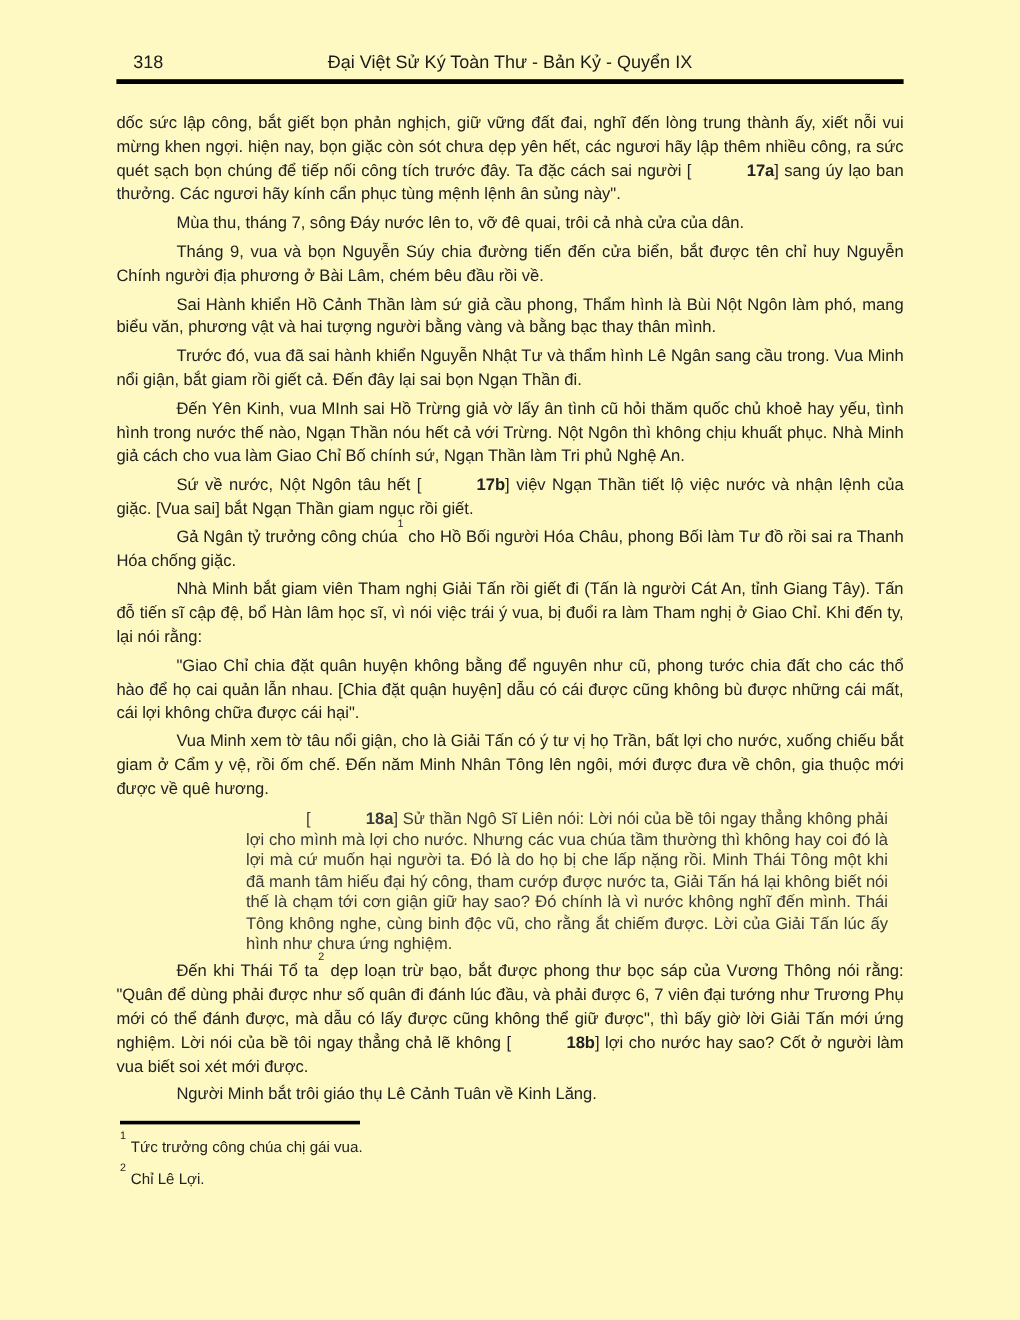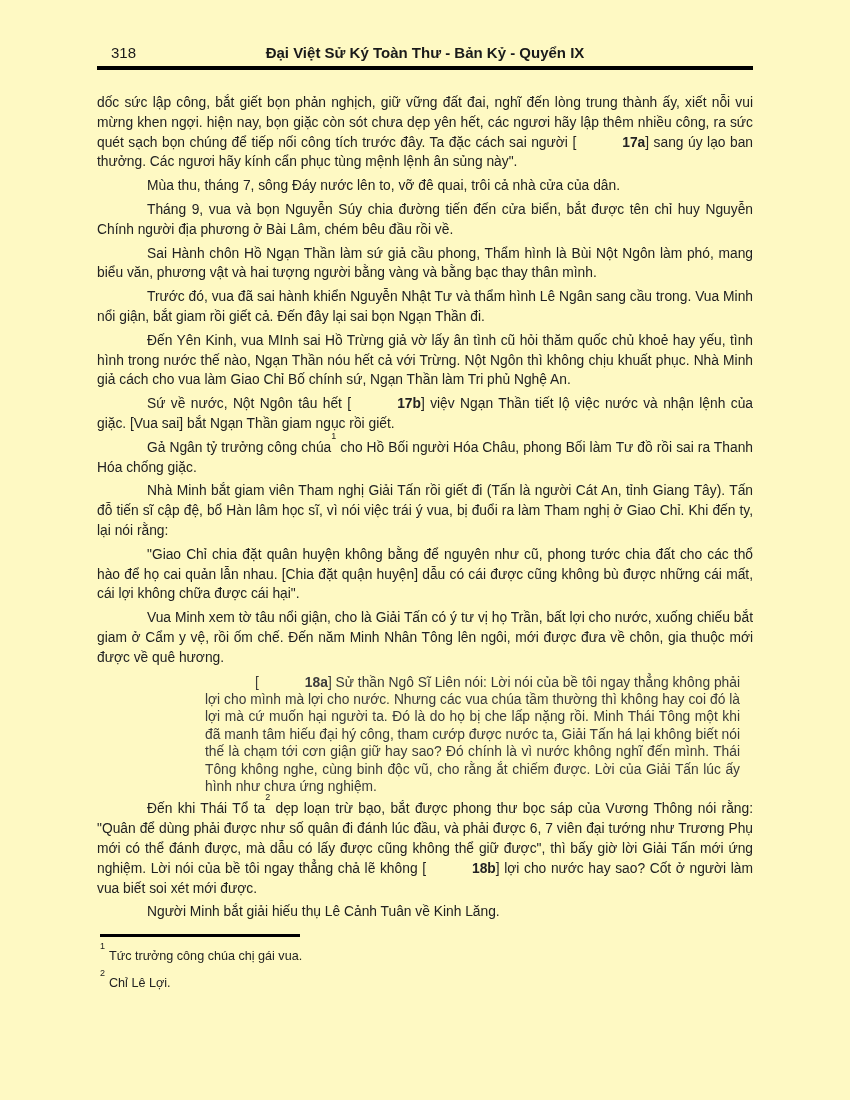--- a/index.html
+++ b/index.html
@@ -18,21 +18,21 @@
     height:66px;
     border-bottom:4px solid #000;
   }
   .pagenum {
     position:absolute; left:14px; bottom:5px;
     font-size:15px; color:#1a1a1a;
   }
   .htitle {
     position:absolute; left:0; right:0; bottom:5px;
     text-align:center;
-    font-size:15px; color:#1a1a1a;font-weight:bold;
+    font-size:15px; color:#1a1a1a;
   }
   .content {
     position:absolute;
     top:93px; left:97px; right:97px;
   }
   .para {
     font-size:13.8px;
     line-height:19.8px;
     text-align:justify;
     margin:0 0 0 0;
@@ -76,31 +76,31 @@
 
   <div class="header">
     <span class="pagenum">318</span>
     <div class="htitle">Đại Việt Sử Ký Toàn Thư - Bản Kỷ - Quyển IX</div>
   </div>
 
   <div class="content">
       <div class="para noindent"><span>dốc sức lập công, bắt giết bọn phản nghịch, giữ vững đất đai, nghĩ đến lòng trung thành ấy, xiết nỗi vui mừng khen ngợi. hiện nay, bọn giặc còn sót chưa dẹp yên hết, các ngươi hãy lập thêm nhiều công, ra sức quét sạch bọn chúng để tiếp nối công tích trước đây. Ta đặc cách sai người [</span><span class="bold">17a</span><span>] sang úy lạo ban thưởng. Các ngươi hãy kính cẩn phục tùng mệnh lệnh ân sủng này".</span></div>
       <div class="para indent"><span>Mùa thu, tháng 7, sông Đáy nước lên to, vỡ đê quai, trôi cả nhà cửa của dân.</span></div>
       <div class="para indent"><span>Tháng 9, vua và bọn Nguyễn Súy chia đường tiến đến cửa biển, bắt được tên chỉ huy Nguyễn Chính người địa phương ở Bài Lâm, chém bêu đầu rồi về.</span></div>
-      <div class="para indent"><span>Sai Hành chôn Hồ Ngạn Thần làm sứ giả cầu phong, Thẩm hình là Bùi Nột Ngôn làm phó, mang biểu văn, phương vật và hai tượng người bằng vàng và bằng bạc thay thân mình.</span></div>
+      <div class="para indent"><span>Sai Hành khiển Hồ Cảnh Thần làm sứ giả cầu phong, Thẩm hình là Bùi Nột Ngôn làm phó, mang biểu văn, phương vật và hai tượng người bằng vàng và bằng bạc thay thân mình.</span></div>
       <div class="para indent"><span>Trước đó, vua đã sai hành khiển Nguyễn Nhật Tư và thẩm hình Lê Ngân sang cầu trong. Vua Minh nổi giận, bắt giam rồi giết cả. Đến đây lại sai bọn Ngạn Thần đi.</span></div>
       <div class="para indent"><span>Đến Yên Kinh, vua MInh sai Hồ Trừng giả vờ lấy ân tình cũ hỏi thăm quốc chủ khoẻ hay yếu, tình hình trong nước thế nào, Ngạn Thần nóu hết cả với Trừng. Nột Ngôn thì không chịu khuất phục. Nhà Minh giả cách cho vua làm Giao Chỉ Bố chính sứ, Ngạn Thần làm Tri phủ Nghệ An.</span></div>
       <div class="para indent"><span>Sứ về nước, Nột Ngôn tâu hết [</span><span class="bold">17b</span><span>] việv Ngạn Thần tiết lộ việc nước và nhận lệnh của giặc. [Vua sai] bắt Ngạn Thần giam ngục rồi giết.</span></div>
       <div class="para indent"><span>Gả Ngân tỷ trưởng công chúa</span><sup class="ref">1</sup><span> cho Hồ Bối người Hóa Châu, phong Bối làm Tư đồ rồi sai ra Thanh Hóa chống giặc.</span></div>
       <div class="para indent"><span>Nhà Minh bắt giam viên Tham nghị Giải Tấn rồi giết đi (Tấn là người Cát An, tỉnh Giang Tây). Tấn đỗ tiến sĩ cập đệ, bổ Hàn lâm học sĩ, vì nói việc trái ý vua, bị đuổi ra làm Tham nghị ở Giao Chỉ. Khi đến ty, lại nói rằng:</span></div>
       <div class="para indent"><span>"Giao Chỉ chia đặt quân huyện không bằng để nguyên như cũ, phong tước chia đất cho các thổ hào để họ cai quản lẫn nhau. [Chia đặt quận huyện] dẫu có cái được cũng không bù được những cái mất, cái lợi không chữa được cái hại".</span></div>
       <div class="para indent"><span>Vua Minh xem tờ tâu nổi giận, cho là Giải Tấn có ý tư vị họ Trần, bất lợi cho nước, xuống chiếu bắt giam ở Cẩm y vệ, rồi ốm chế. Đến năm Minh Nhân Tông lên ngôi, mới được đưa về chôn, gia thuộc mới được về quê hương.</span></div>
       <div class="para block"><span>[</span><span class="bold">18a</span><span>] Sử thần Ngô Sĩ Liên nói: Lời nói của bề tôi ngay thẳng không phải lợi cho mình mà lợi cho nước. Nhưng các vua chúa tầm thường thì không hay coi đó là lợi mà cứ muốn hại người ta. Đó là do họ bị che lấp nặng rồi. Minh Thái Tông một khi đã manh tâm hiếu đại hý công, tham cướp được nước ta, Giải Tấn há lại không biết nói thế là chạm tới cơn giận giữ hay sao? Đó chính là vì nước không nghĩ đến mình. Thái Tông không nghe, cùng binh độc vũ, cho rằng ắt chiếm được. Lời của Giải Tấn lúc ấy hình như chưa ứng nghiệm.</span></div>
       <div class="para indent"><span>Đến khi Thái Tổ ta</span><sup class="ref">2</sup><span> dẹp loạn trừ bạo, bắt được phong thư bọc sáp của Vương Thông nói rằng: "Quân để dùng phải được như số quân đi đánh lúc đầu, và phải được 6, 7 viên đại tướng như Trương Phụ mới có thể đánh được, mà dẫu có lấy được cũng không thể giữ được", thì bấy giờ lời Giải Tấn mới ứng nghiệm. Lời nói của bề tôi ngay thẳng chả lẽ không [</span><span class="bold">18b</span><span>] lợi cho nước hay sao? Cốt ở người làm vua biết soi xét mới được.</span></div>
-      <div class="para indent"><span>Người Minh bắt giải hiếu thụ Lê Cảnh Tuân về Kinh Lăng.</span></div>
+      <div class="para indent"><span>Người Minh bắt trôi giáo thụ Lê Cảnh Tuân về Kinh Lăng.</span></div>
     </div>
 
   <div class="footnotes">
     <div class="fnrule"></div>
     <div class="footnote">
       <sup class="ref">1</sup><span>Tức trưởng công chúa chị gái vua.</span>
     </div>
     <div class="footnote">
       <sup class="ref">2</sup><span>Chỉ Lê Lợi.</span>
     </div>

